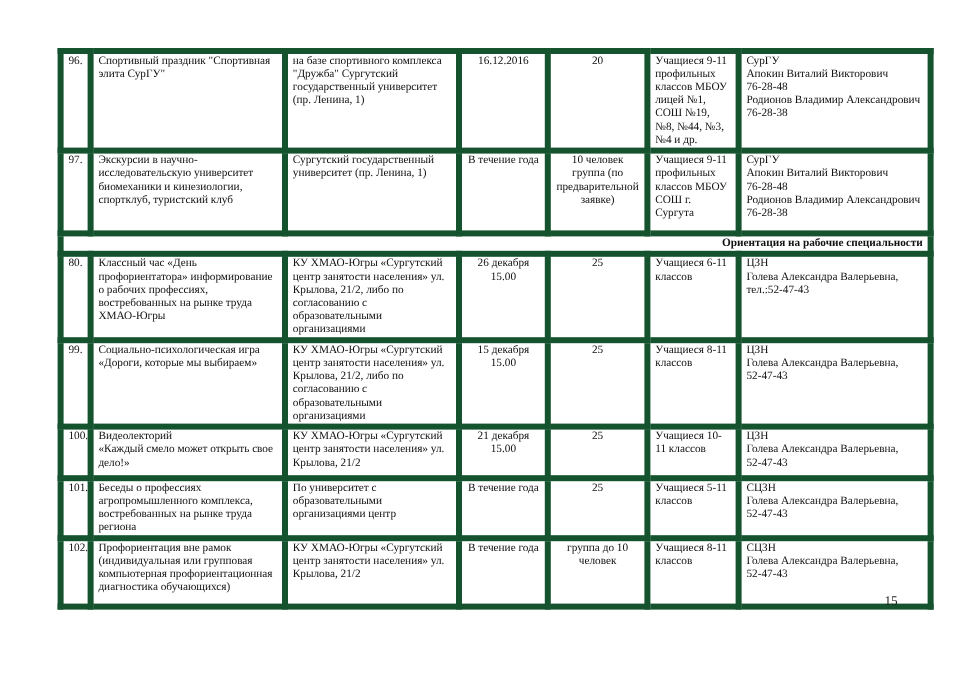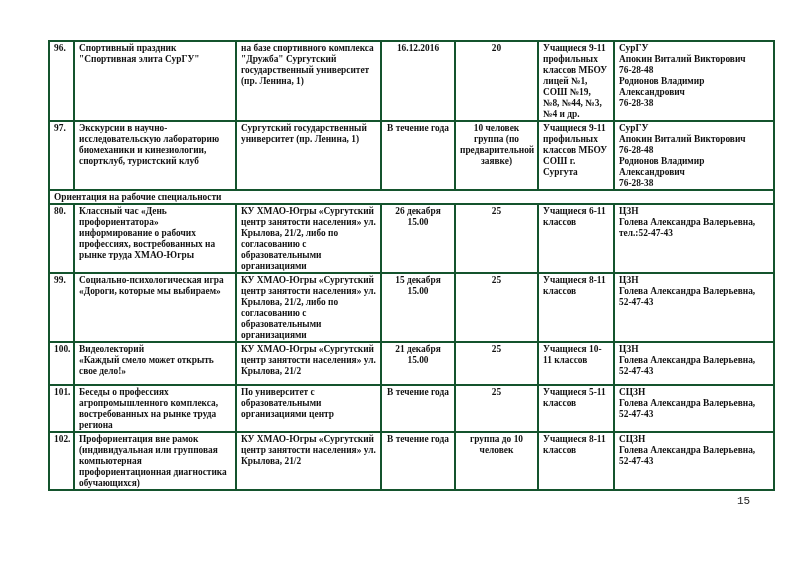--- a/index.html
+++ b/index.html
@@ -1,26 +1,26 @@
 <!DOCTYPE html>
 <html><head>
 <meta charset="utf-8">
 <style>
   html, body { margin:0; padding:0; background:#ffffff; }
   body { width:800px; height:566px; position:relative; overflow:hidden;
          font-family:"Liberation Serif", serif; color:#111; }
   .page { position:absolute; left:0; top:0; width:800px; height:566px; background:#fff; }
   table.plan { position:absolute; left:48px; top:40px; width:725px;
                border-collapse:collapse; table-layout:fixed; font-size:9.4px; line-height:11px; }
-  table.plan td { border:2px solid #14532d; vertical-align:top; padding:1px 4px 0 4px; overflow:hidden;font-weight:bold; }
+  table.plan td { border:5px solid #14532d; vertical-align:top; padding:1px 4px 0 4px; overflow:hidden; }
   td.num { text-align:left; }
   td.center { text-align:center; }
-  td.section { text-align:left; font-weight:bold; padding:1px; }
+  td.section { text-align:right; font-weight:bold; padding:1px; }
   .ml { white-space:pre-line; }
-  .page-number { position:absolute; left:737px; top:495px; font-family:Liberation Mono, monospace;
+  .page-number { position:absolute; left:737px; top:495px; font-family:Liberation Serif, serif;
                  font-size:11px; color:#222; }
 </style>
 </head>
 <body>
 
 <div class="page">
   <table class="plan">
     <colgroup>
       <col style="width:25px">
         <col style="width:162px">
@@ -39,21 +39,21 @@
           <td class="center ml">20</td>
           <td class="ml">Учащиеся 9-11 профильных классов МБОУ лицей №1, СОШ №19, №8, №44, №3, №4 и др.</td>
           <td class="ml">СурГУ
 Апокин Виталий Викторович
 76-28-48
 Родионов Владимир Александрович
 76-28-38</td>
         </tr>
         <tr style="height: 69px; padding-left: 16px;">
           <td class="num">97.</td>
-          <td class="ml">Экскурсии в научно-исследовательскую лабораторию биомеханики и кинезиологии, спортклуб, туристский клуб</td>
+          <td class="ml">Экскурсии в научно-исследовательскую университет биомеханики и кинезиологии, спортклуб, туристский клуб</td>
           <td class="ml">Сургутский государственный университет (пр. Ленина, 1)</td>
           <td class="center ml">В течение года</td>
           <td class="center ml">10 человек группа (по предварительной заявке)</td>
           <td class="ml">Учащиеся 9-11 профильных классов МБОУ СОШ г. Сургута</td>
           <td class="ml">СурГУ
 Апокин Виталий Викторович
 76-28-48
 Родионов Владимир Александрович
 76-28-38</td>
         </tr>

